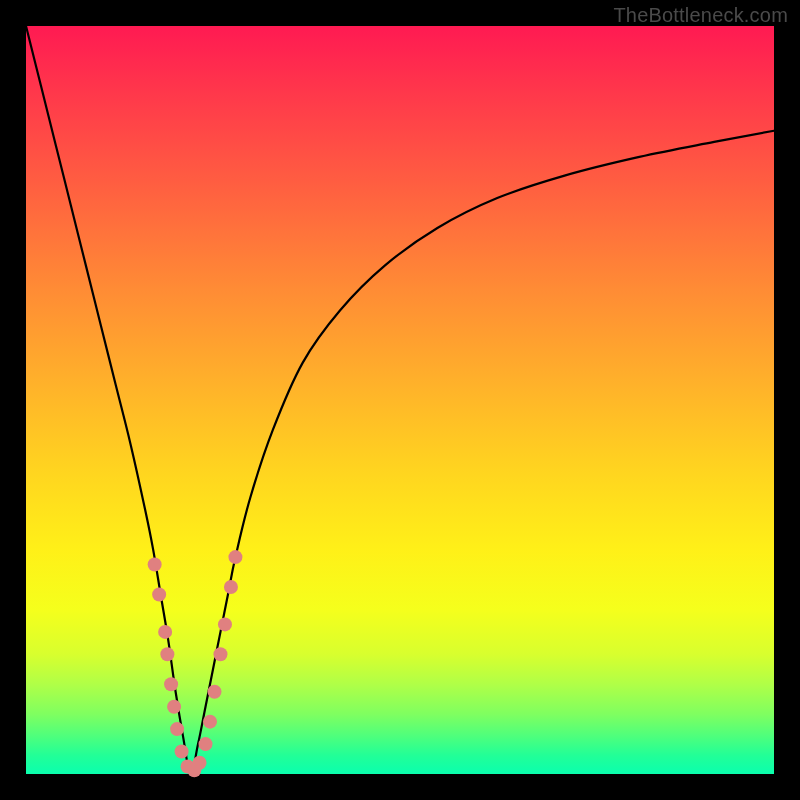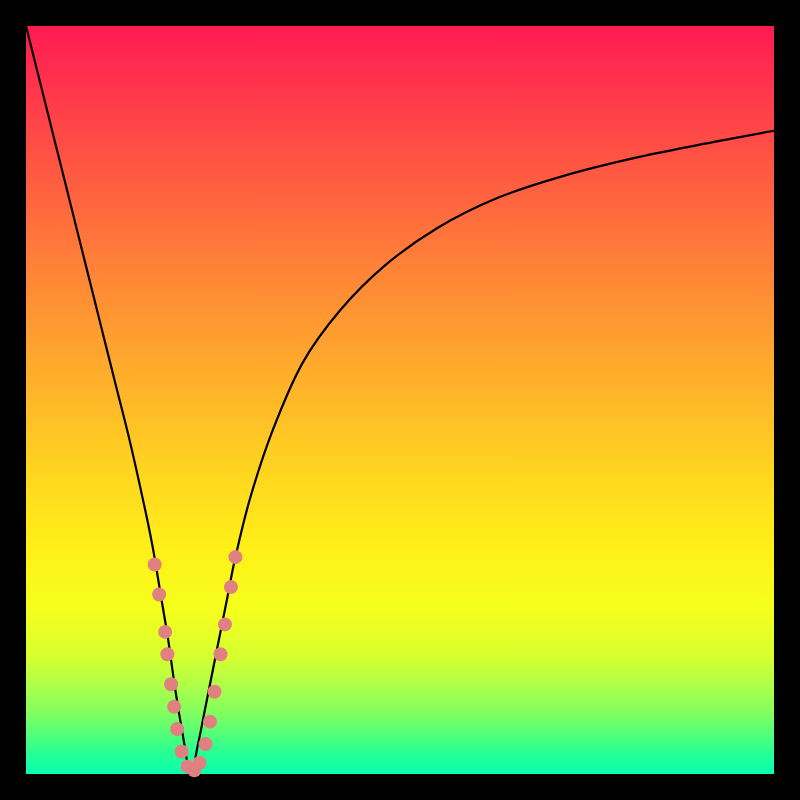--- a/index.html
+++ b/index.html
@@ -81,13 +81,14 @@
           <circle cx="179.52" cy="718.08" r="7" fill="#e08080"></circle>
           <circle cx="184.01" cy="695.64" r="7" fill="#e08080"></circle>
           <circle cx="188.50" cy="665.72" r="7" fill="#e08080"></circle>
           <circle cx="194.48" cy="628.32" r="7" fill="#e08080"></circle>
           <circle cx="198.97" cy="598.40" r="7" fill="#e08080"></circle>
           <circle cx="204.95" cy="561.00" r="7" fill="#e08080"></circle>
           <circle cx="209.44" cy="531.08" r="7" fill="#e08080"></circle>
         </g>
     </svg>
   </div>
+  <div class="watermark">TheBottleneck.com</div>
 </div>
 
 </body></html>

